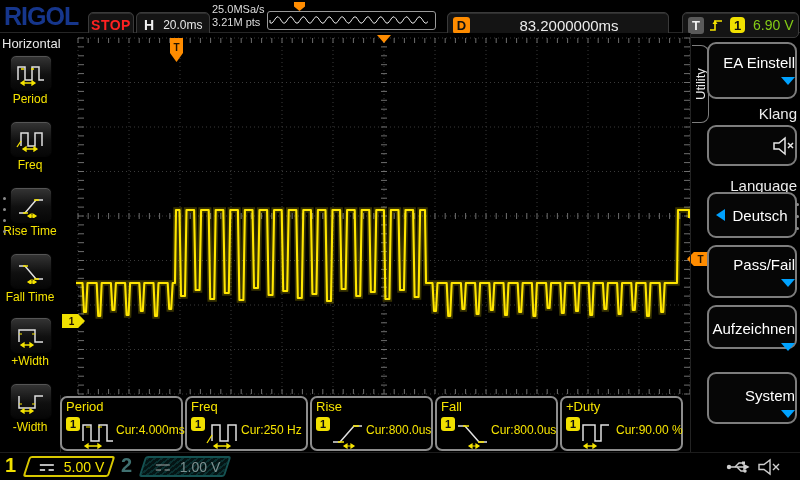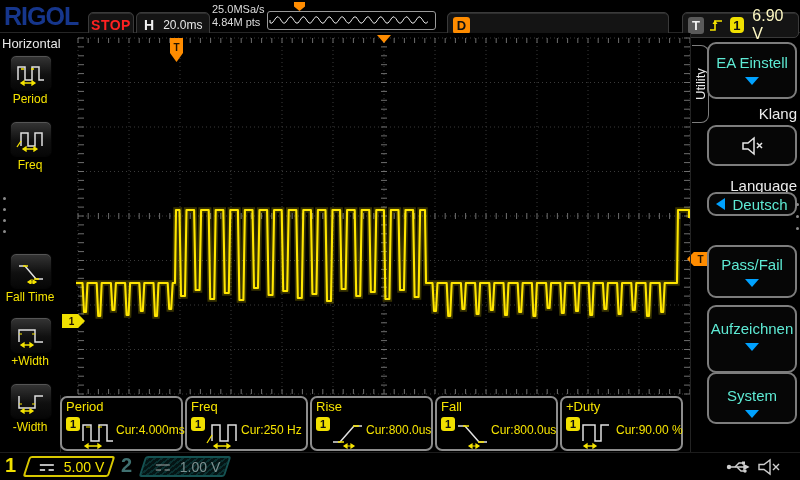--- a/index.html
+++ b/index.html
@@ -22,21 +22,21 @@
   #mem-pointer{position:absolute;left:294px;top:2px;width:11px;height:9px;background:#ff8c00;
                clip-path:polygon(0 0,100% 0,100% 50%,50% 100%,0 50%);}
   #d-box{left:447px;width:220px;}
   .badge{display:inline-flex;align-items:center;justify-content:center;width:17px;height:17px;border-radius:3px;
          font-size:13px;font-weight:bold;}
   #d-box .badge{background:#ff8c00;color:#101010;margin-left:5px;}
   #d-box .dv{flex:1;text-align:center;color:#ececec;font-size:15px;}
   #t-box{left:682px;width:115px;}
   #t-box .tbadge{background:#5a5a5a;color:#f2f2f2;width:16px;height:17px;margin-left:5px;}
   #t-box .cbadge{background:#f0e000;color:#101010;width:15px;height:16px;margin-left:5px;border-radius:4px;}
-  #t-box .lv{color:#fef9c3;font-size:16px;margin-left:8px;}
+  #t-box .lv{color:#84cc16;font-size:14px;margin-left:8px;}
 
   
   #leftmenu{position:absolute;left:0;top:33px;width:60px;height:419px;border-right:1px solid #232323;}
   #leftmenu .title{position:absolute;left:2px;top:3px;color:#e8e8e8;font-size:13px;}
   .lm-item{position:absolute;left:0;width:60px;height:62px;}
   .lm-btn{position:absolute;left:10px;top:0;width:40px;height:34px;border-radius:6px;
           background:linear-gradient(#353535,#101010 55%,#060606);border:1px solid #050505;
           box-shadow:inset 0 1px 0 #555;display:flex;align-items:center;justify-content:center;}
   .lm-label{position:absolute;left:0;top:37px;width:60px;text-align:center;color:#f5e300;font-size:12px;}
   .dot{position:absolute;width:3px;height:3px;border-radius:50%;background:#8a8a8a;}
@@ -54,21 +54,21 @@
                      clip-path:polygon(30% 0,100% 0,100% 100%,30% 100%,0 50%);padding-left:4px;}
   #ch1-marker{left:62px;top:314px;width:19px;height:14px;background:#f0e000;
               clip-path:polygon(0 0,70% 0,100% 50%,70% 100%,0 100%);padding-right:4px;}
 
   
   #rightmenu{position:absolute;left:690px;top:33px;width:110px;height:419px;border-left:1px solid #232323;}
   #utility-tab{position:absolute;left:1px;top:12px;width:16px;height:76px;border:1px solid #7d7d7d;border-right:none;
                border-radius:8px 0 0 8px;color:#e8e8e8;font-size:13px;display:flex;align-items:center;justify-content:center;
                writing-mode:vertical-rl;transform:rotate(180deg);border-left:1px solid #7d7d7d;}
   .rm-box{position:absolute;left:16px;width:90px;border:2px solid #7d7d7d;border-radius:9px;background:#060606;
-          color:#5eead4;font-size:15px;text-align:center;box-sizing:border-box;}
+          color:#ffffff;font-size:15px;text-align:right;box-sizing:border-box;}
   .rm-label{position:absolute;left:16px;width:90px;color:#ececec;font-size:15px;text-align:right;}
   .tri-down{display:inline-block;width:0;height:0;border-left:7px solid transparent;border-right:7px solid transparent;
             border-top:8px solid #00a2ff;}
   .tri-left{display:inline-block;width:0;height:0;border-top:6px solid transparent;border-bottom:6px solid transparent;
             border-right:9px solid #00a2ff;}
 
   
   .meas{position:absolute;top:396px;width:123px;height:55px;border:2px solid #8d8d8d;border-radius:7px;
         background:#000;box-sizing:border-box;}
   .meas .mname{position:absolute;left:4px;top:1px;color:#f5e300;font-size:13px;}
@@ -99,32 +99,33 @@
       <span>STOP</span>
     </div>
 
     <div class="tb-box" id="h-box">
       <span class="hl">H</span>
       <span class="hv">20.0ms</span>
     </div>
 
     <div id="srate">
       <div>25.0MSa/s</div>
-      <div>4.84M pts</div>
+      <div>3.21M pts</div>
     </div>
 
     <div id="membar">
       <svg id="membar-svg" width="165" height="15">
           <path d="M2,8 L2,10.8 L4,11.2 L6,8.7 L8,5.7 L10,4.6 L12,6.6 L14,9.8 L16,11.4 L18,10.0 L20,6.9 L22,4.7 L24,5.4 L26,8.4 L28,11.0 L30,11.0 L32,8.3 L34,5.4 L36,4.7 L38,7.0 L40,10.1 L42,11.4 L44,9.7 L46,6.5 L48,4.6 L50,5.7 L52,8.8 L54,11.2 L56,10.8 L58,7.9 L60,5.2 L62,4.9 L64,7.3 L66,10.4 L68,11.3 L70,9.4 L72,6.2 L74,4.6 L76,6.0 L78,9.2 L80,11.3 L82,10.5 L84,7.5 L86,5.0 L88,5.0 L90,7.7 L92,10.7 L94,11.2 L96,9.0 L98,5.9 L100,4.6 L102,6.3 L104,9.5 L106,11.4 L108,10.3 L110,7.2 L112,4.8 L114,5.3 L116,8.1 L118,10.9 L120,11.1 L122,8.6 L124,5.6 L126,4.7 L128,6.7 L130,9.9 L132,11.4 L134,9.9 L136,6.8 L138,4.7 L140,5.5 L142,8.5 L144,11.1 L146,10.9 L148,8.2 L150,5.3 L152,4.8 L154,7.1 L156,10.2 L158,11.4 L160,9.6" stroke="#e8e8e8" fill="none" stroke-width="1"></path>
         </svg>
     </div>
     <div id="mem-pointer"></div>
 
     <div class="tb-box" id="d-box">
       <span class="badge">D</span>
+      <span class="dv">83.2000000ms</span>
     </div>
 
     <div class="tb-box" id="t-box">
       <span class="badge tbadge">T</span>
       <svg width="17" height="18" style="margin-left:4px">
         <path d="M2,14 h5 v-9 h7" fill="none" stroke="#f5e300" stroke-width="1.6"></path>
         <path d="M4.5,8 h5 l-2.5,-4 z" fill="#f5e300"></path>
       </svg>
       <span class="badge cbadge">1</span>
       <span class="lv">6.90 V</span>
@@ -149,20 +150,30 @@
       <div class="lm-btn">
           <svg width="32" height="26">
         <path d="M6,20 V7 h7 V20 h7 V7 h7 V20" fill="none" stroke="#e0e0e0" stroke-width="1.5"></path>
         <path d="M2,21 l4,-6" stroke="#f5e300" stroke-width="1.3" fill="none"></path>
         <path d="M8,23 h14 M8,23 l3,-2 v4 z M22,23 l-3,-2 v4 z" stroke="#f5e300" stroke-width="1.3" fill="#f5e300"></path>
       </svg>
         </div>
       <div class="lm-label">Freq</div>
     </div>
 
+    <div class="lm-item" style="top:154px">
+      <div class="lm-btn">
+          <svg width="32" height="26">
+        <path d="M4,21 h6 l11,-13 h7" fill="none" stroke="#e0e0e0" stroke-width="1.5"></path>
+        <path d="M8,21 h5 M19,8 h5" stroke="#f5e300" stroke-width="1.3"></path>
+        <path d="M13,24 h8 M13,24 l3,-2 v4 z M21,24 l-3,-2 v4 z" stroke="#f5e300" stroke-width="1.2" fill="#f5e300"></path>
+      </svg>
+        </div>
+      <div class="lm-label">Rise Time</div>
+    </div>
 
     <div class="lm-item" style="top:220px">
       <div class="lm-btn">
           <svg width="32" height="26">
         <path d="M4,8 h6 l11,13 h7" fill="none" stroke="#e0e0e0" stroke-width="1.5"></path>
         <path d="M8,8 h5 M19,21 h5" stroke="#f5e300" stroke-width="1.3"></path>
         <path d="M13,24 h8 M13,24 l3,-2 v4 z M21,24 l-3,-2 v4 z" stroke="#f5e300" stroke-width="1.2" fill="#f5e300"></path>
       </svg>
         </div>
       <div class="lm-label">Fall Time</div>
@@ -225,31 +236,31 @@
 
     <div class="rm-label" style="top:72px">Klang</div>
     <div class="rm-box" style="top:92px;height:41px">
       <svg width="24" height="22" style="margin-top:8px">
         <path d="M3,8 h5 l6,-5 v16 l-6,-5 h-5 z" fill="none" stroke="#e6e6e6" stroke-width="1.5"></path>
         <path d="M17,8 l5,5 M22,8 l-5,5" stroke="#e6e6e6" stroke-width="1.5"></path>
       </svg>
     </div>
 
     <div class="rm-label" style="top:144px">Language</div>
-    <div class="rm-box" style="top:159px;height:24px;display:flex;align-items:center;justify-content:center">
+    <div class="rm-box" style="top:159px;height:46px;display:flex;align-items:center;justify-content:center">
       <span class="tri-left" style="margin-right:7px"></span>
       <span>Deutsch</span>
     </div>
 
     <div class="rm-box" style="top:212px;height:53px">
       <div style="margin-top:9px">Pass/Fail</div>
       <span class="tri-down" style="margin-top:5px"></span>
     </div>
 
-    <div class="rm-box" style="top:272px;height:68px">
+    <div class="rm-box" style="top:272px;height:44px">
       <div style="margin-top:13px">Aufzeichnen</div>
       <span class="tri-down" style="margin-top:6px"></span>
     </div>
 
     <div class="rm-box" style="top:339px;height:52px">
       <div style="margin-top:13px">System</div>
       <span class="tri-down" style="margin-top:6px"></span>
     </div>
 
     <div class="dot" style="left:105px;top:170px"></div>

